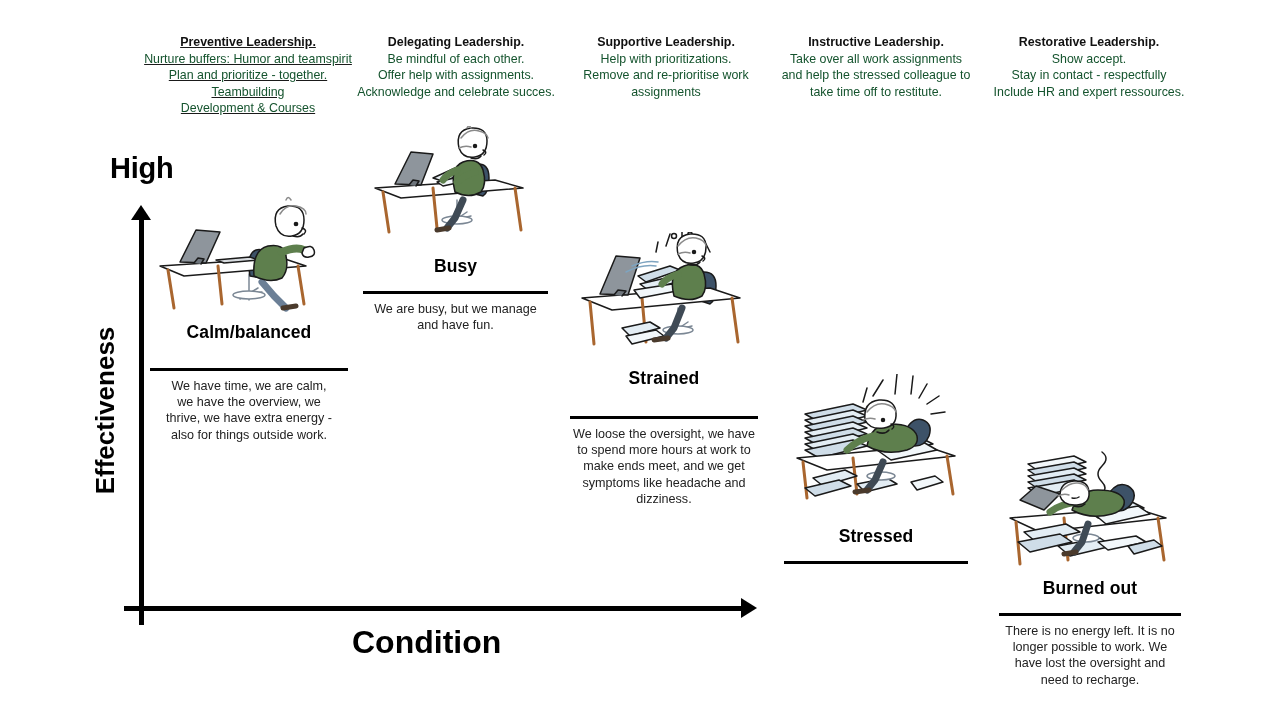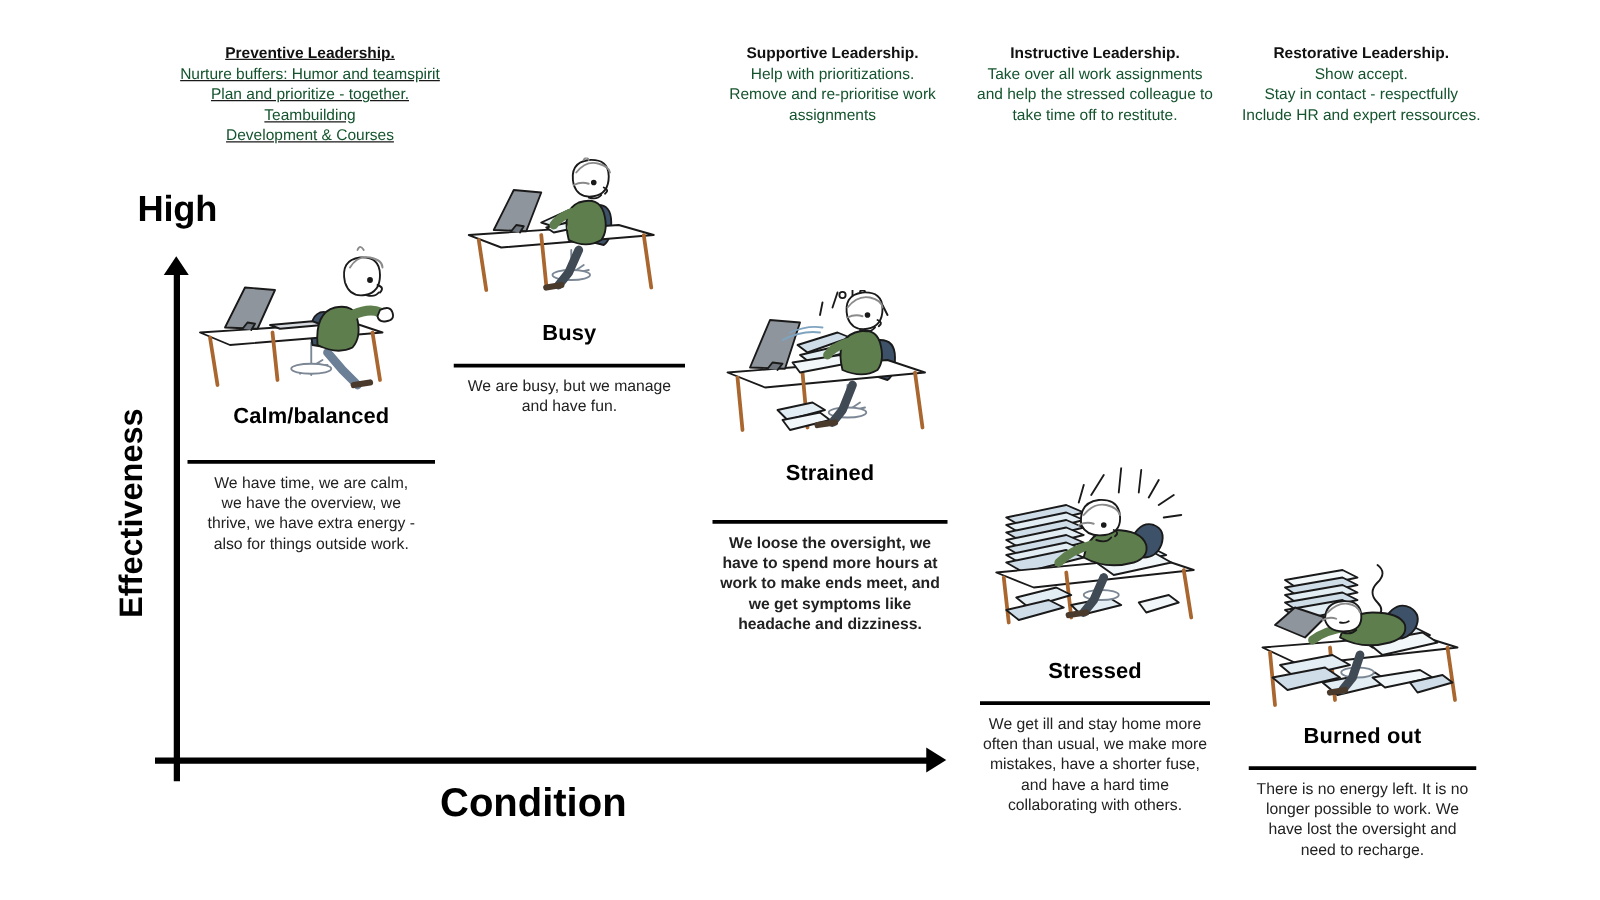--- a/index.html
+++ b/index.html
@@ -45,20 +45,26 @@
 <div class="stage">
 
   <div class="leadhdr" style="left:137px;top:34px;width:222px;text-decoration:underline;">
     <span class="ttl">Preventive Leadership.</span>
     <span class="ln">Nurture buffers: Humor and teamspirit</span>
     <span class="ln">Plan and prioritize - together.</span>
     <span class="ln">Teambuilding</span>
     <span class="ln">Development &amp; Courses</span>
   </div>
 
+  <div class="leadhdr" style="left:352px;top:34px;width:208px;">
+    <span class="ttl">Delegating Leadership.</span>
+    <span class="ln">Be mindful of each other.</span>
+    <span class="ln">Offer help with assignments.</span>
+    <span class="ln">Acknowledge and celebrate succes.</span>
+  </div>
 
   <div class="leadhdr" style="left:562px;top:34px;width:208px;">
     <span class="ttl">Supportive  Leadership.</span>
     <span class="ln">Help with prioritizations.</span>
     <span class="ln">Remove and re-prioritise work</span>
     <span class="ln">assignments</span>
   </div>
 
   <div class="leadhdr" style="left:772px;top:34px;width:208px;">
     <span class="ttl">Instructive Leadership.</span>
@@ -214,21 +220,21 @@
           <path d="M104 14 q8 -10 18 -8 q9 2 10 8" stroke="#8a8a8a"></path>
           <circle cx="120" cy="20" r="1.5" fill="#1a1a1a"></circle>
           <path d="M128 24 q5 2 1 5"></path>
           <path d="M114 32 q8 3 12 -2"></path>
           <path d="M104 22 q6 -3 12 -1" stroke="#8a8a8a"></path>
         </g>
       </svg>
     </div>
     <div class="name" style="margin-top:10px;">Strained</div>
     <div class="rule" style="width:188px;margin-top:27px;"></div>
-    <div class="desc" style="padding:7px 2px 0 2px;font-weight:bold;">We loose the oversight, we have to spend more hours at work to make ends meet, and we get symptoms like headache and dizziness.</div>
+    <div class="desc" style="padding:7px 2px 0 2px;">We loose the oversight, we have to spend more hours at work to make ends meet, and we get symptoms like headache and dizziness.</div>
   </div>
 
   <div class="card" style="left:784px;top:374px;width:184px;">
     <div class="art">
       <svg width="178" height="128" viewBox="0 0 178 128">
         <g fill="none" stroke="#1a1a1a" stroke-width="1.5" stroke-linecap="round" stroke-linejoin="round">
 
           <path d="M96 6 L86 22 M110 0 L108 20 M126 2 L124 20 M140 10 L132 24 M152 22 L140 30 M158 38 L144 40 M80 14 L76 28"></path>
 
           <g fill="#cfdde8">
@@ -270,21 +276,20 @@
           <path d="M80 38 q8 -10 18 -8 q9 2 11 8" stroke="#8a8a8a"></path>
           <path d="M76 46 q6 -3 12 -1" stroke="#8a8a8a"></path>
           <circle cx="96" cy="46" r="1.5" fill="#1a1a1a"></circle>
           <path d="M104 50 q5 2 1 5"></path>
           <path d="M90 58 q8 3 12 -2"></path>
         </g>
       </svg>
     </div>
     <div class="name" style="margin-top:24px;">Stressed</div>
     <div class="rule" style="width:184px;margin-top:14px;"></div>
-    <div class="desc" style="padding:7px 0 0 0;">We get ill and stay home more often than usual, we make more mistakes, have a shorter fuse, and have a hard time collaborating with others.</div>
   </div>
 
   <div class="card" style="left:999px;top:446px;width:182px;">
     <div class="art">
       <svg width="176" height="124" viewBox="0 0 176 124">
         <g fill="none" stroke="#1a1a1a" stroke-width="1.5" stroke-linecap="round" stroke-linejoin="round">
 
           <path d="M100 6 q8 6 0 14 q-8 8 0 16 q6 6 0 12"></path>
 
           <g>

